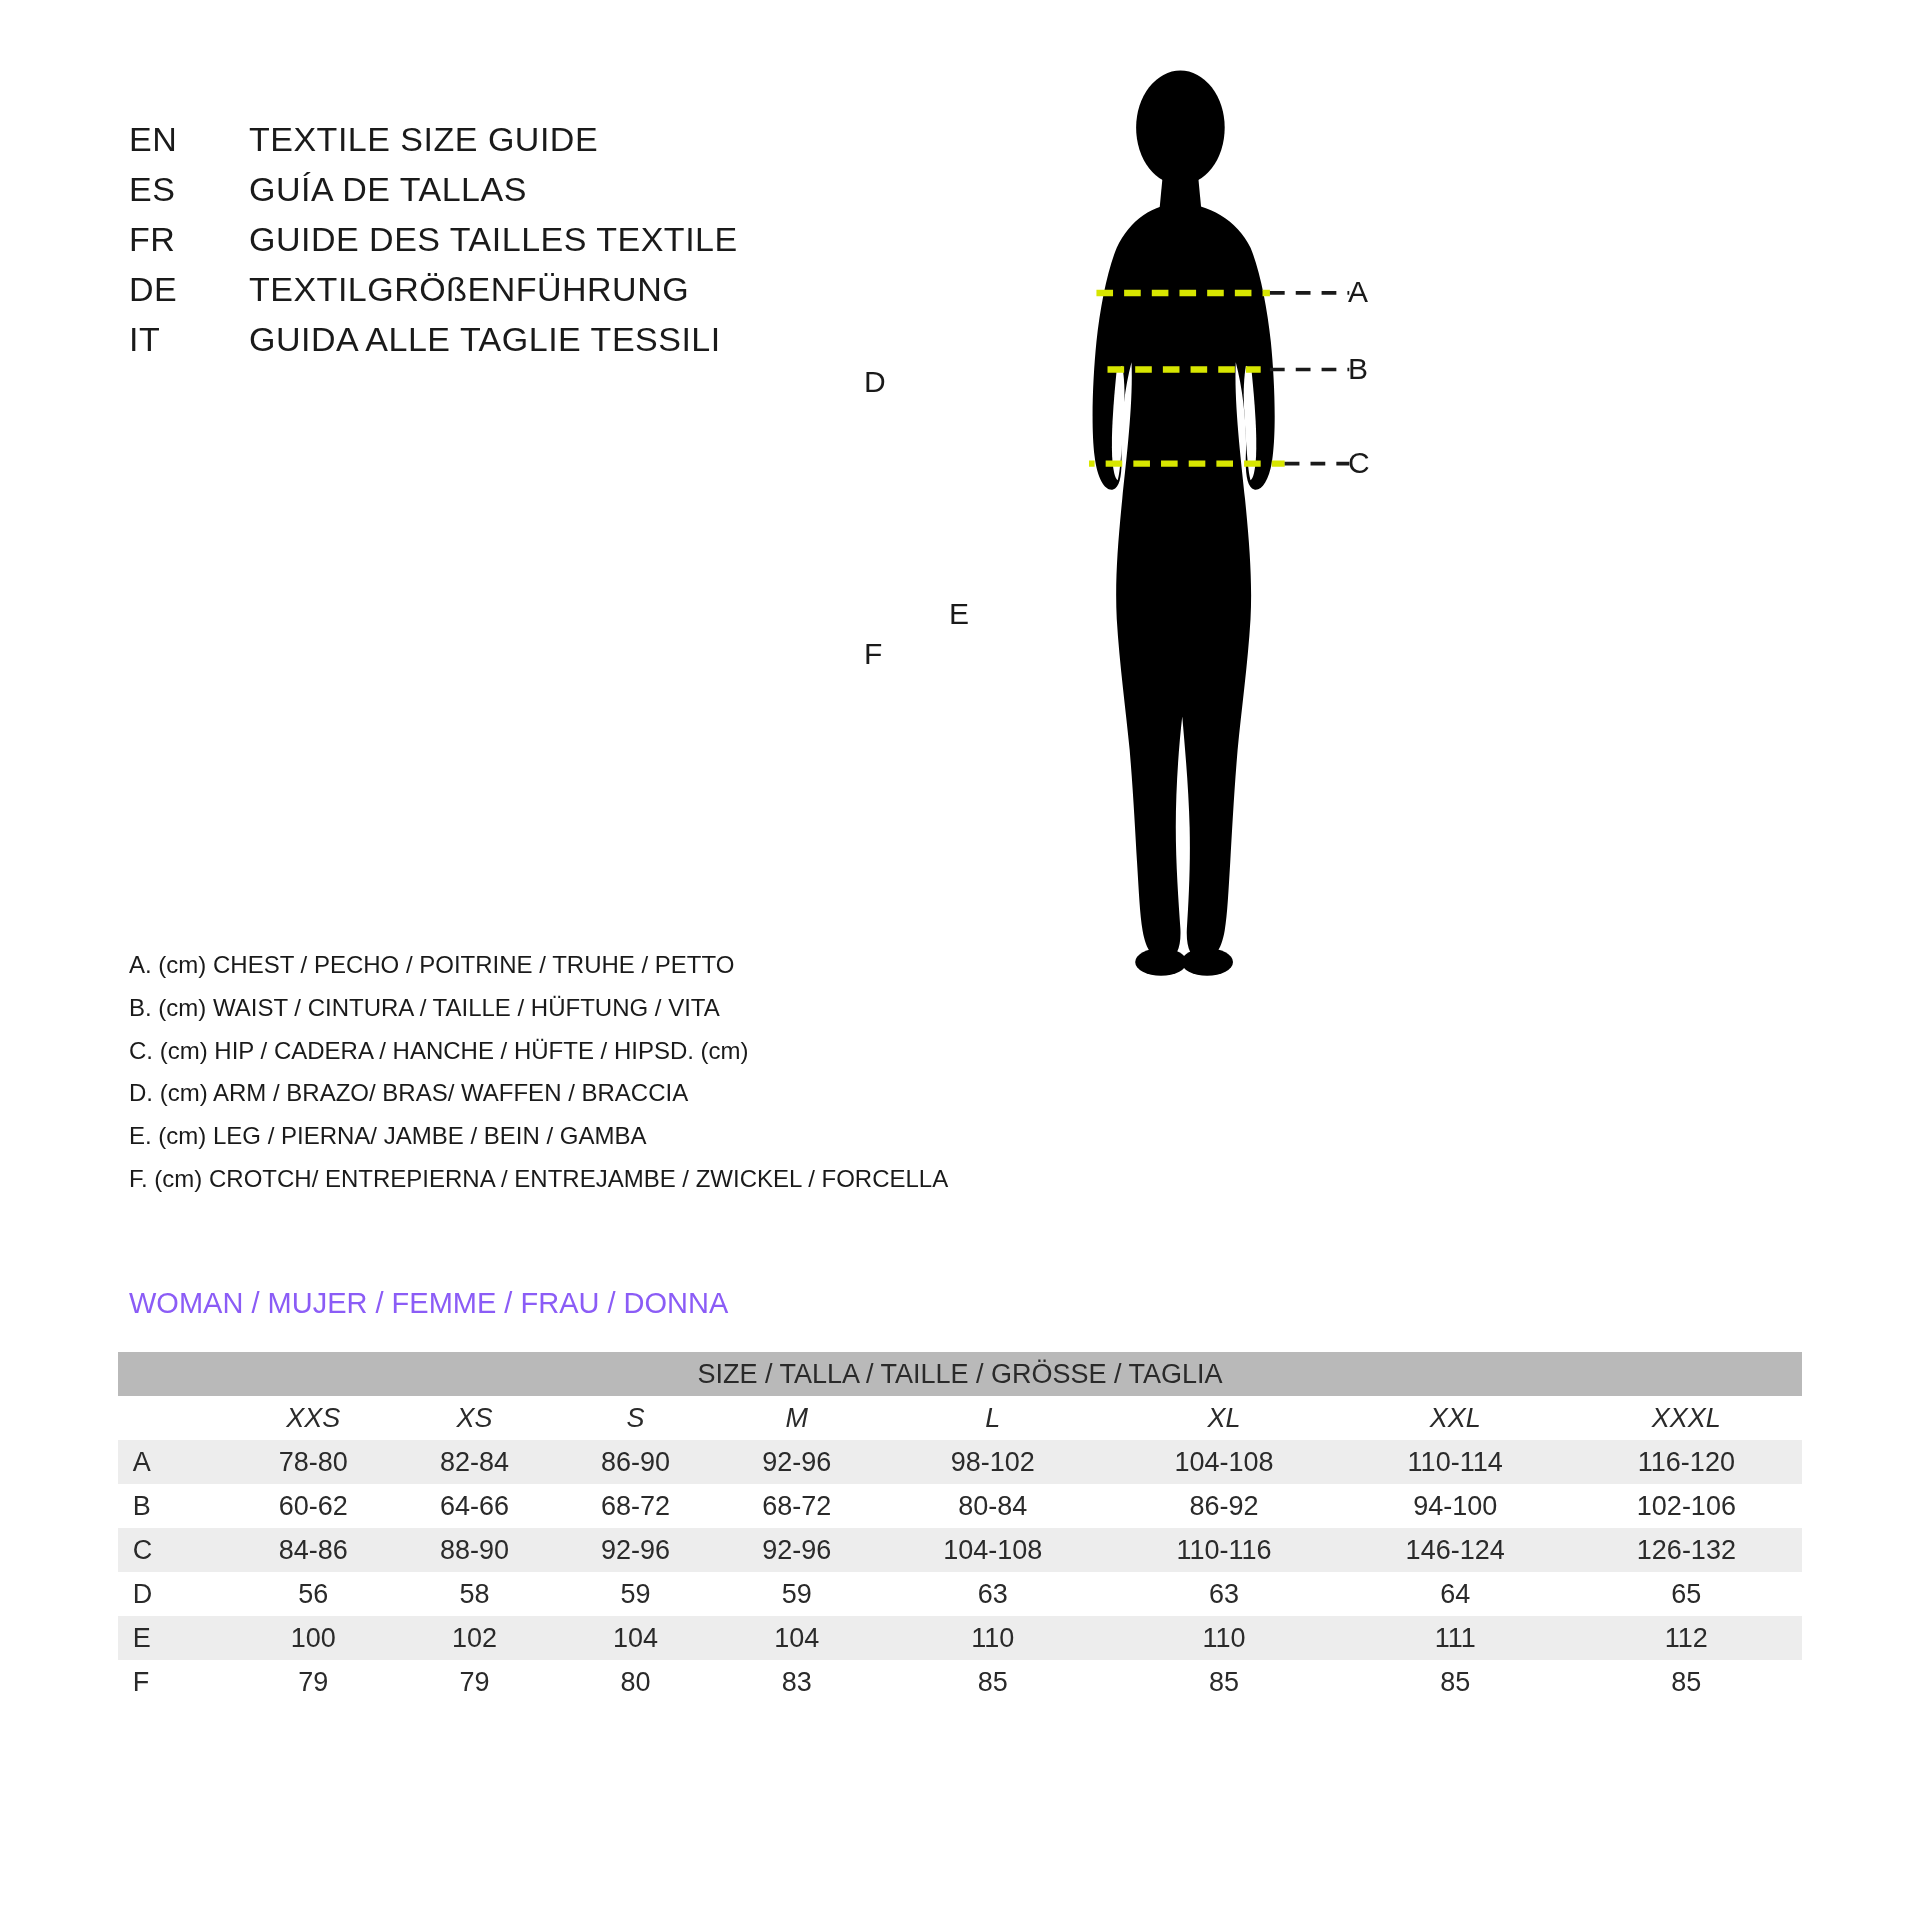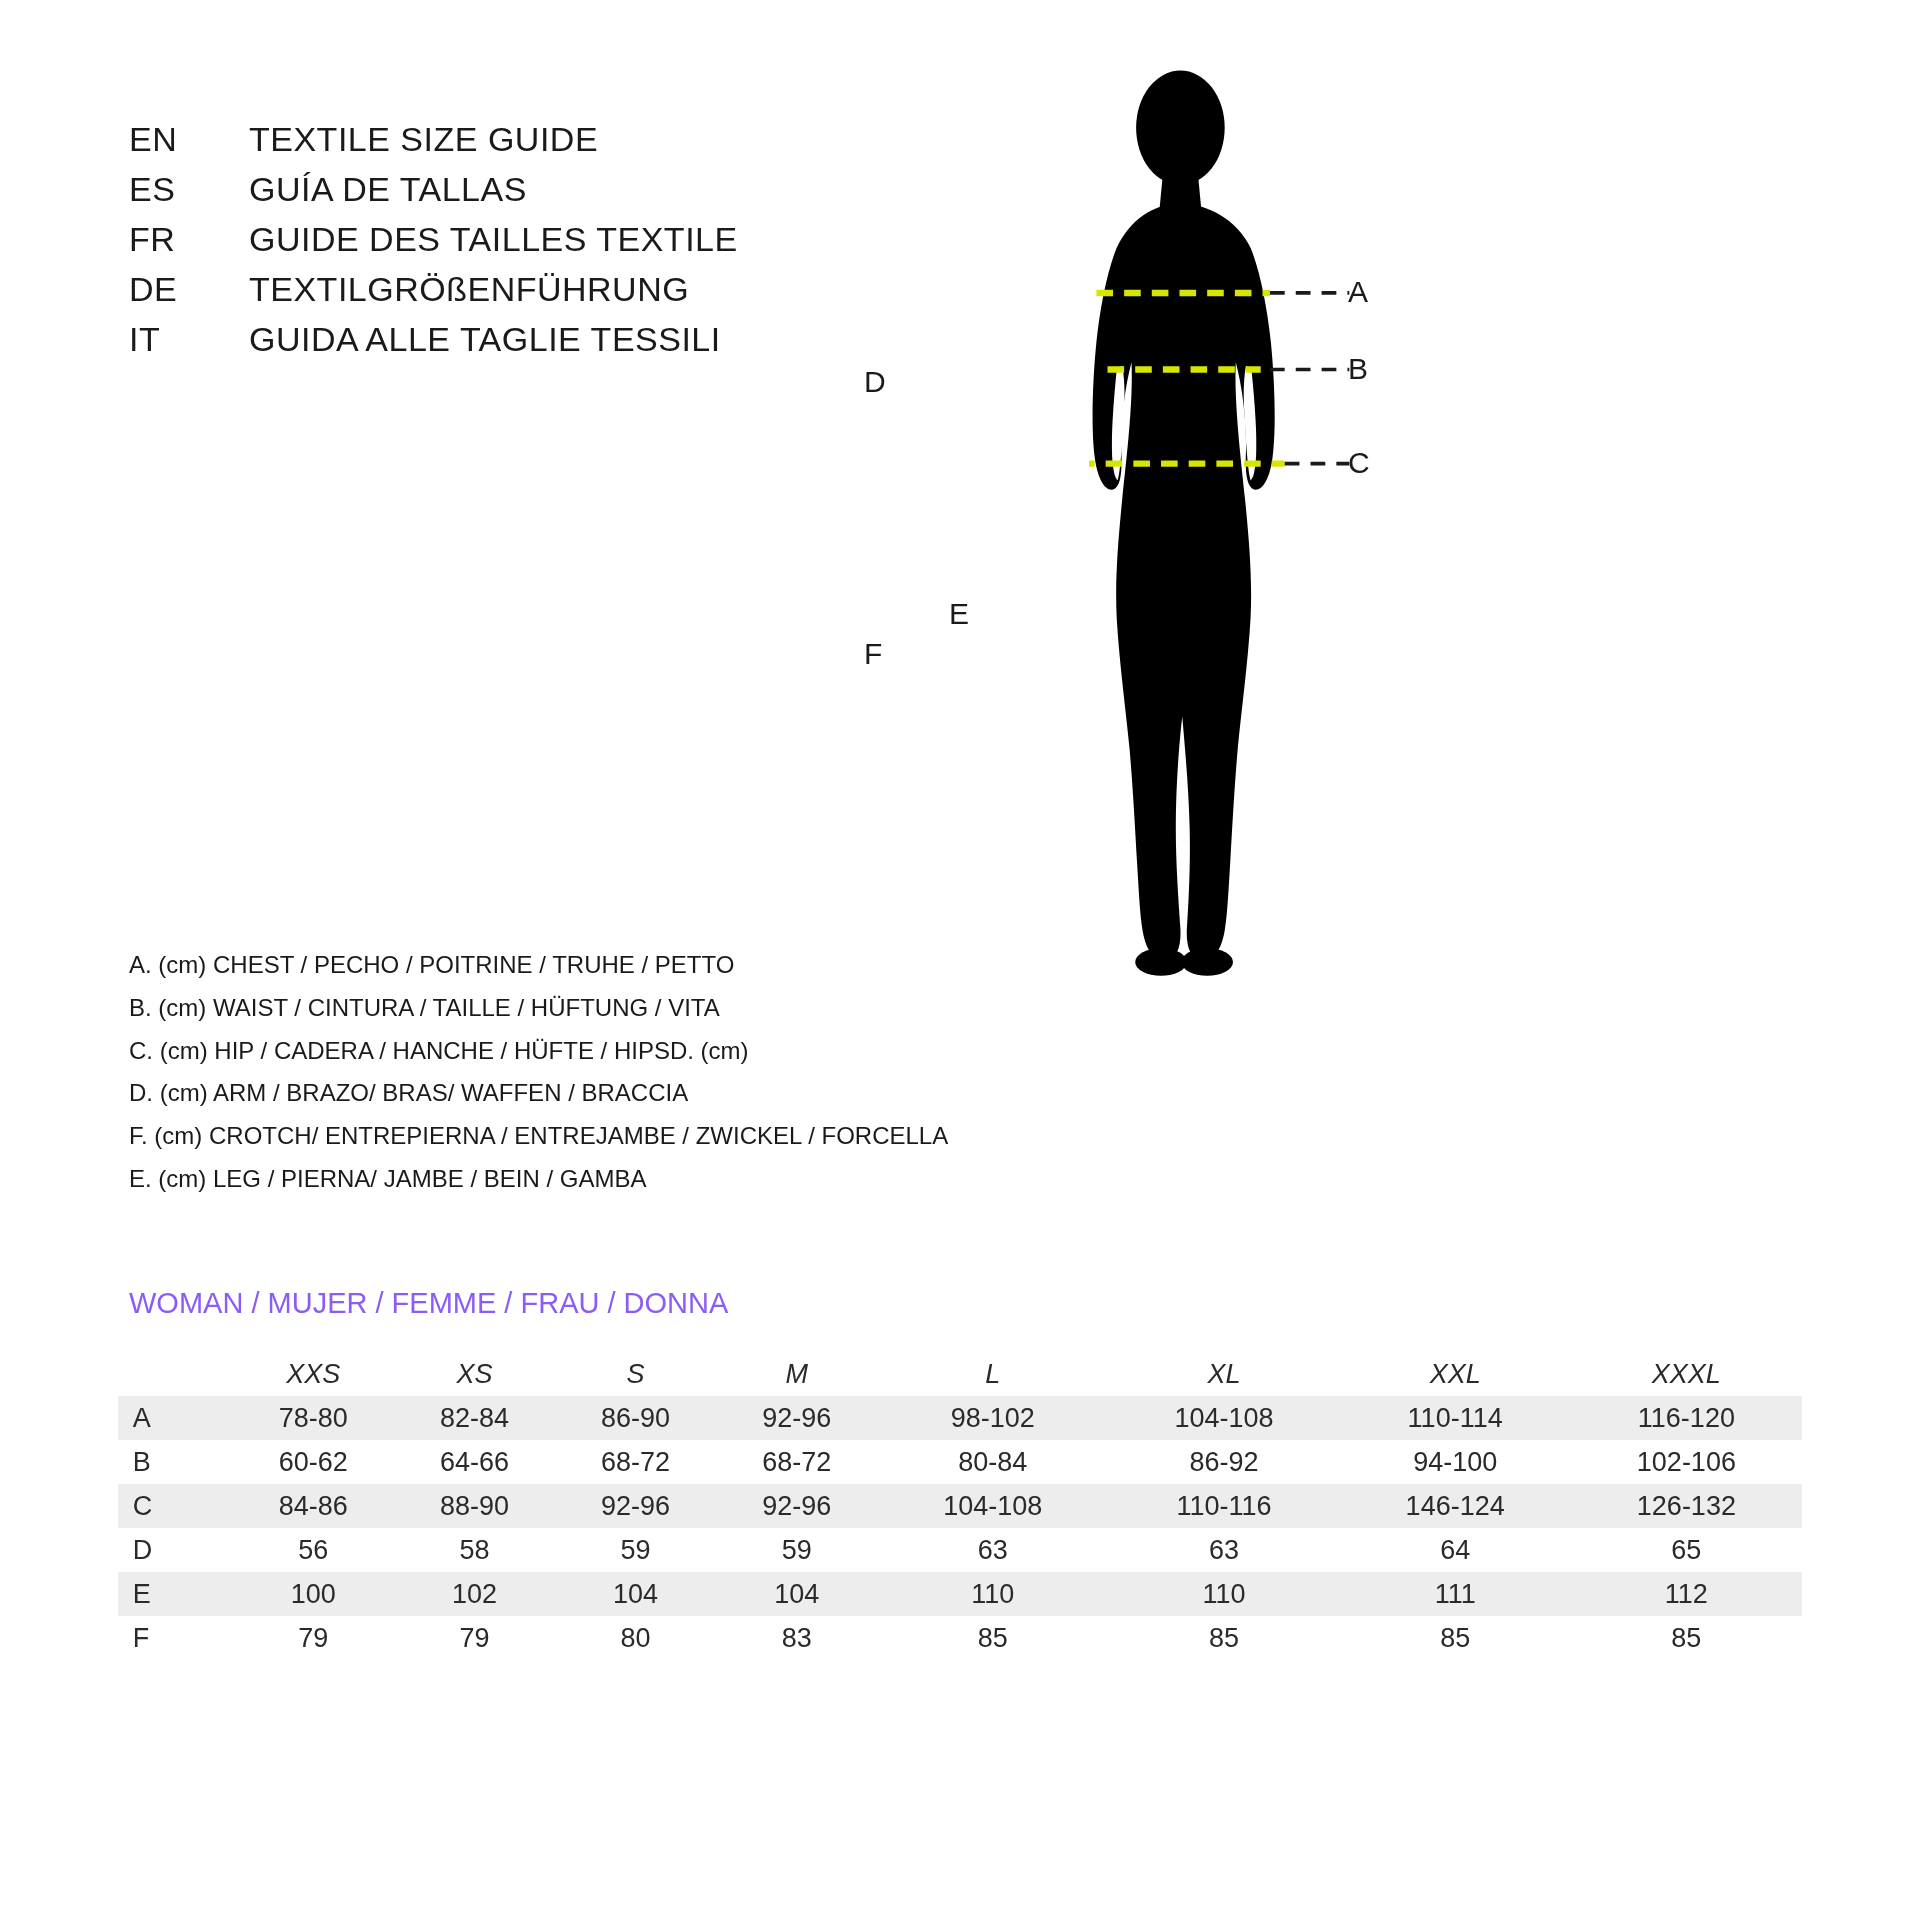--- a/index.html
+++ b/index.html
@@ -228,28 +228,31 @@
   <div class="dim-label" style="left:-225px; top:300px;">D</div>
   <div class="dim-label" style="left:-140px; top:532px;">E</div>
   <div class="dim-label" style="left:-225px; top:572px;">F</div>
 </div>
 
 <div id="legend-block">
   <div class="legend-line">A. (cm) CHEST / PECHO / POITRINE / TRUHE / PETTO</div>
   <div class="legend-line">B. (cm) WAIST / CINTURA / TAILLE / HÜFTUNG / VITA</div>
   <div class="legend-line">C. (cm) HIP / CADERA / HANCHE / HÜFTE / HIPSD. (cm)</div>
   <div class="legend-line">D. (cm) ARM / BRAZO/ BRAS/ WAFFEN / BRACCIA</div>
+  <div class="legend-line">E. (cm) LEG / PIERNA/ JAMBE / BEIN / GAMBA</div>
   <div class="legend-line">F. (cm) CROTCH/ ENTREPIERNA / ENTREJAMBE / ZWICKEL / FORCELLA</div>
-  <div class="legend-line">E. (cm) LEG / PIERNA/ JAMBE / BEIN / GAMBA</div>
 </div>
 
 <div id="gender-heading">WOMAN / MUJER / FEMME / FRAU / DONNA</div>
 
 <table id="size-table">
   <tbody>
+    <tr class="band-title">
+      <td colspan="9">SIZE / TALLA / TAILLE / GRÖSSE / TAGLIA</td>
+    </tr>
     <tr class="row-header">
       <td class="rowhead"></td>
       <td>XXS</td>
       <td>XS</td>
       <td>S</td>
       <td>M</td>
       <td>L</td>
       <td>XL</td>
       <td>XXL</td>
       <td>XXXL</td>

